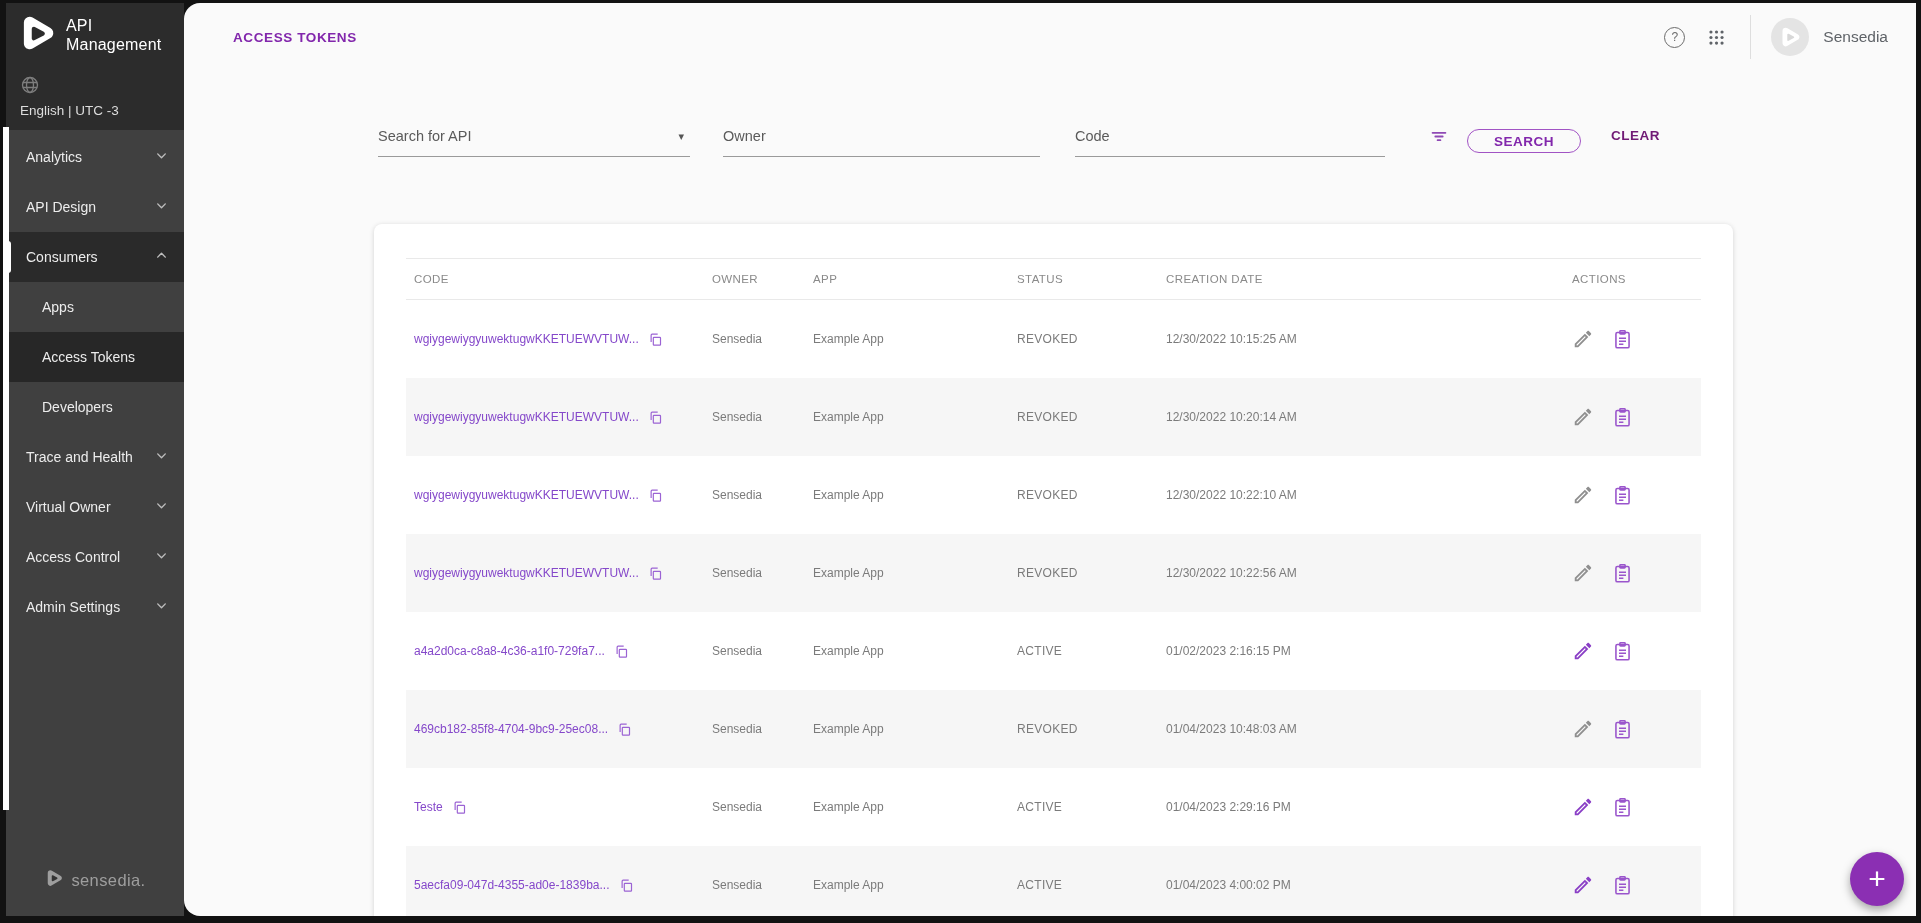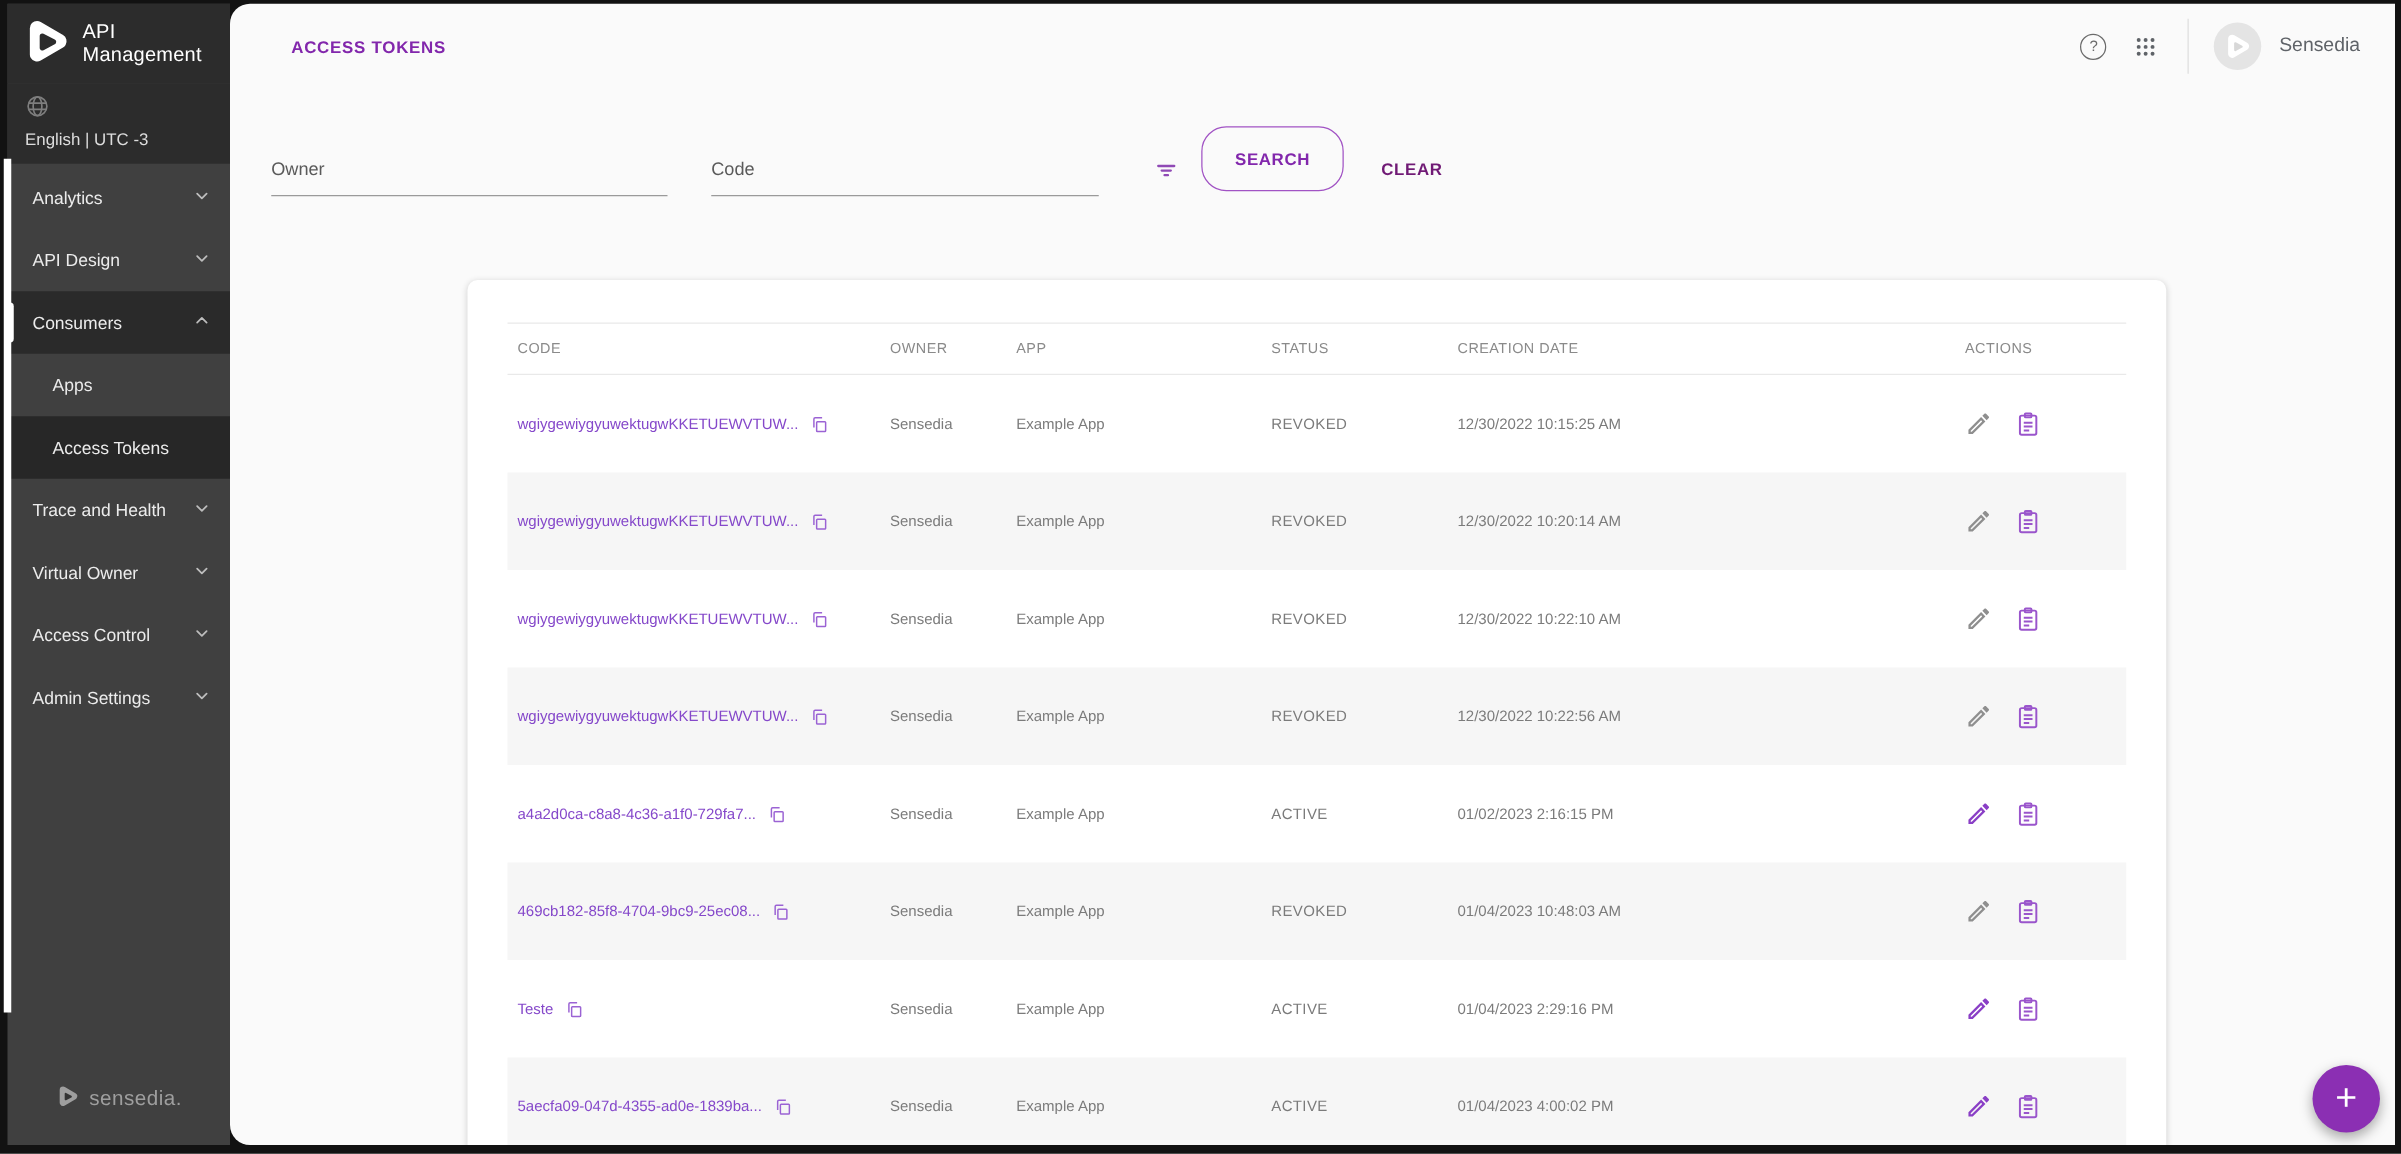--- a/index.html
+++ b/index.html
@@ -46,21 +46,21 @@
   .filterbar { display:flex; align-items:flex-end; margin-top:30px; height:56px; }
   .field { border-bottom:1px solid #9a9a9a; padding-bottom:12px; color:#5a5a5a; font-size:14.5px; }
   .select-field { width:312px; margin-left:194px; display:flex; justify-content:space-between; align-items:center; cursor:pointer; }
   .select-arrow { font-size:11px; color:#555555; margin-right:6px; }
   .text-field { background:transparent; border:none; border-bottom:1px solid #9a9a9a; padding-bottom:12px;
                 font-size:14.5px; color:#333; outline:none; font-family:inherit; }
   .text-field::placeholder { color:#5a5a5a; opacity:1; }
   .owner-field { width:317px; margin-left:33px; }
   .code-field { width:310px; margin-left:35px; }
   .filter-btn { margin-left:43px; margin-bottom:10px; cursor:pointer; display:grid; place-items:center; }
-  .search-btn { margin-left:17px; margin-bottom:4px; height:52px; padding:0 26px; background:transparent;
+  .search-btn { margin-left:17px; margin-bottom:4px; height:24px; padding:0 26px; background:transparent;
                 border:1px solid #a153c4; border-radius:20px; color:#8227ac; font-weight:bold; font-size:13.5px;
                 letter-spacing:.5px; cursor:pointer; font-family:inherit; }
   .clear-btn { margin-left:30px; margin-bottom:14px; color:#701a75; font-weight:bold; font-size:13.5px;
                letter-spacing:.5px; cursor:pointer; background:none; border:none; font-family:inherit; }
 
   
   .card { margin:67px 183px 0 190px; background:#ffffff; border-radius:8px;
           box-shadow:0 1px 5px rgba(0,0,0,.16); padding:34px 32px 0; height:700px; }
   .thead, .trow { display:grid; grid-template-columns:298px 101px 204px 149px 406px 1fr; align-items:center; padding-left:8px; }
   .thead { border-top:1px solid #e9e9e9; border-bottom:1px solid #e9e9e9; height:42px;
@@ -138,20 +138,23 @@
               <path d="M5 15l7-7 7 7"></path>
             </svg>
         </span>
       </div>
       <div class="sub-item">
         <span>Apps</span>
       </div>
       <div class="sub-item active">
         <span>Access Tokens</span>
       </div>
+      <div class="sub-item">
+        <span>Developers</span>
+      </div>
       <div class="nav-item">
         <span>Trace and Health</span>
         <span>
           <svg width="13" height="13" viewBox="0 0 24 24" fill="none" stroke="#bdbdbd" stroke-width="2.6" stroke-linecap="round" stroke-linejoin="round">
               <path d="M5 9l7 7 7-7"></path>
             </svg>
         </span>
       </div>
       <div class="nav-item">
         <span>Virtual Owner</span>
@@ -218,20 +221,24 @@
               <polygon points="13,10 30,20 13,30" fill="#ffffff" stroke="#ffffff" stroke-width="11" stroke-linejoin="round"></polygon>
               <polygon points="17,16 25.5,20.5 17,25" fill="#d8d8d8" stroke="#d8d8d8" stroke-width="3" stroke-linejoin="round"></polygon>
             </svg>
           </div>
           <span class="user-name">Sensedia</span>
         </div>
       </div>
     </div>
 
     <div class="filterbar">
+      <div class="field select-field">
+        <span>Search for API</span>
+        <span class="select-arrow">▾</span>
+      </div>
       <input class="text-field owner-field" placeholder="Owner" style="">
       <input class="text-field code-field" placeholder="Code" style="">
       <div class="filter-btn">
         <svg width="22" height="22" viewBox="0 0 24 24" fill="none" stroke="#8f49b5" stroke-width="2" stroke-linecap="round">
           <path d="M5 8.5h14M8 12.5h8M10.5 16.5h3"></path>
         </svg>
       </div>
       <button class="search-btn">SEARCH</button>
       <button class="clear-btn">CLEAR</button>
     </div>

